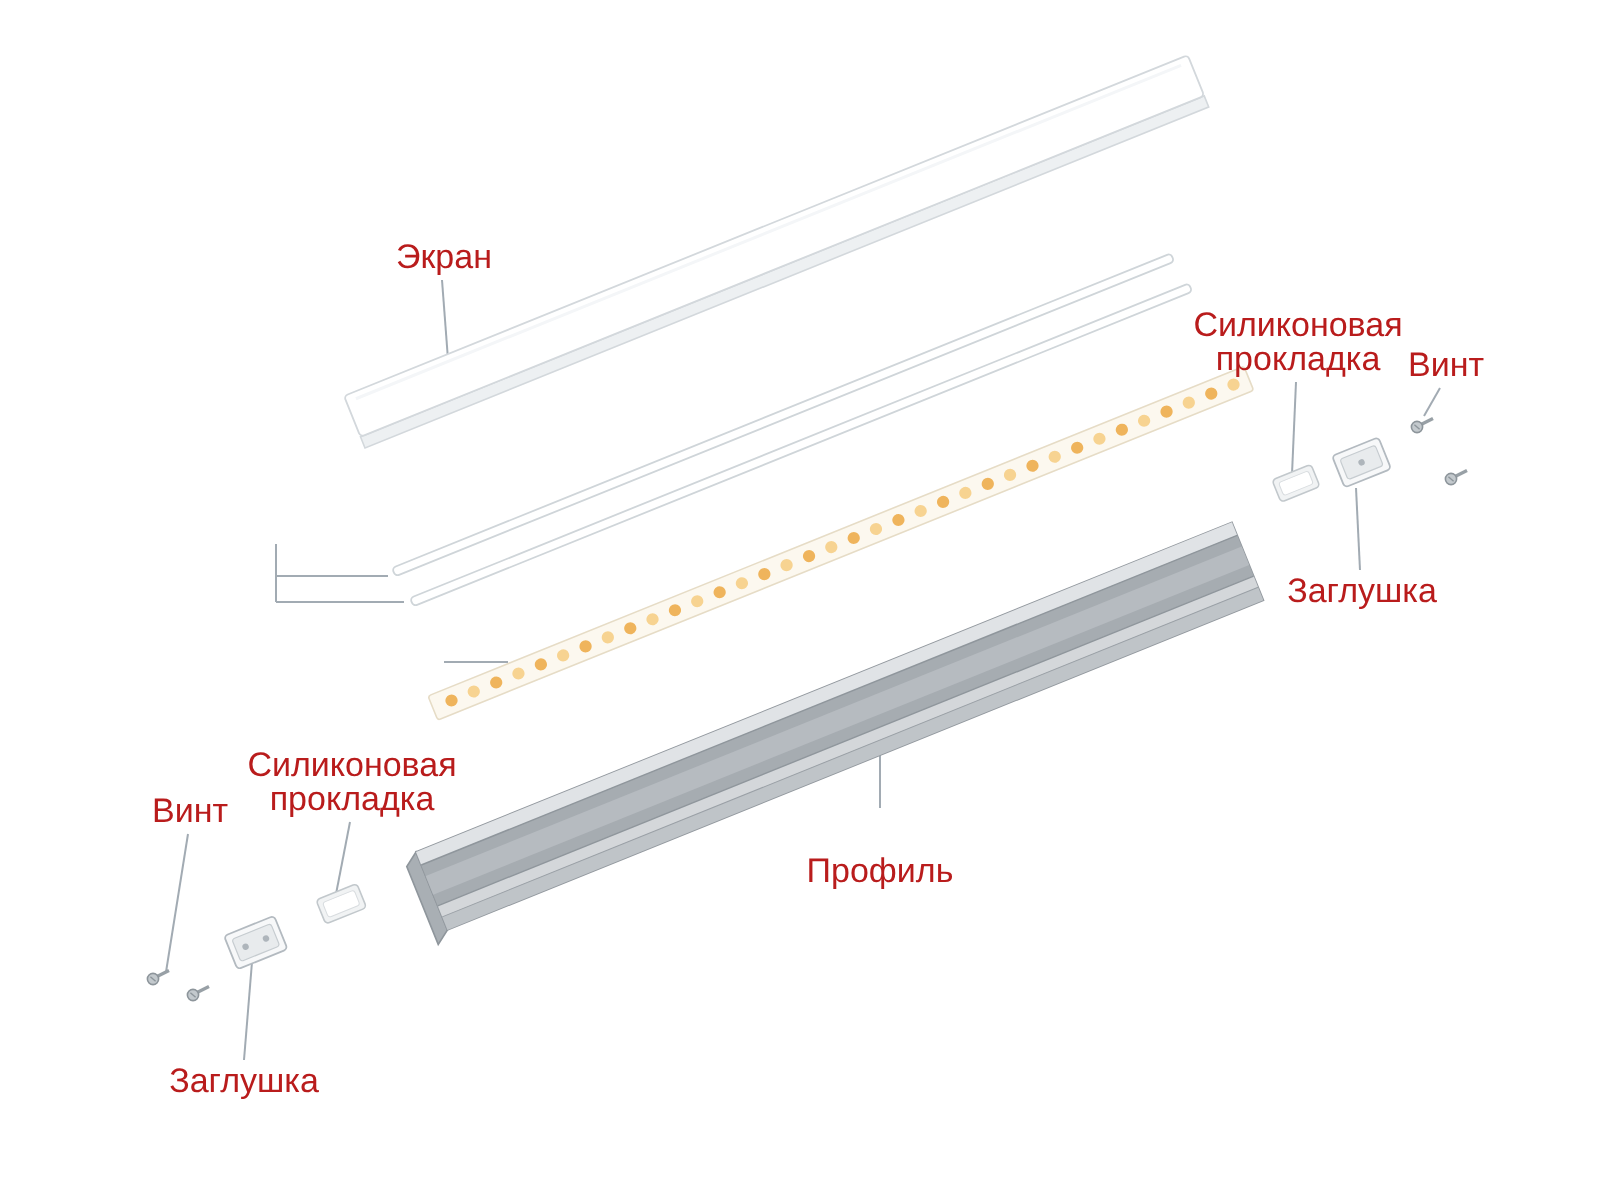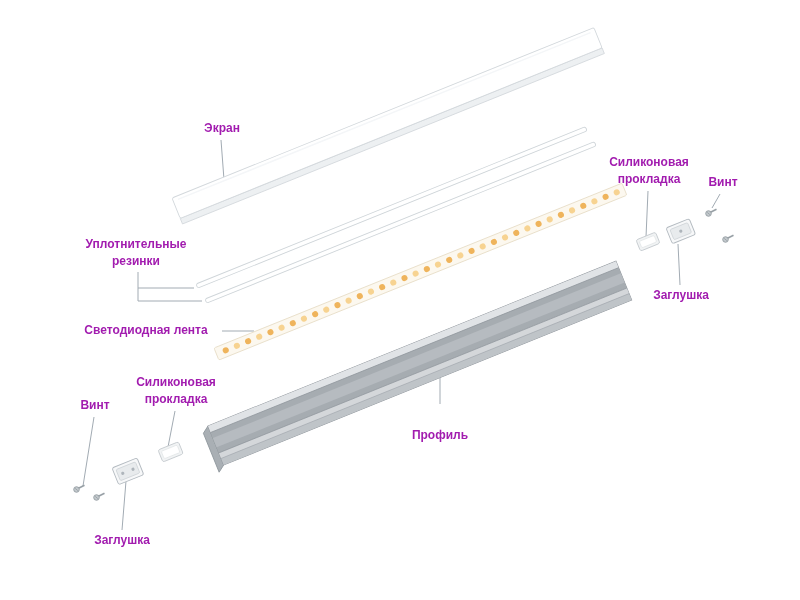--- a/index.html
+++ b/index.html
@@ -3,21 +3,21 @@
 <meta charset="utf-8">
 <style>
   html,body{margin:0;padding:0;background:#ffffff;}
   .stage{
     position:relative;width:800px;height:600px;background:#ffffff;overflow:hidden;
     font-family:"Liberation Sans",sans-serif;
   }
   .stage svg{position:absolute;left:0;top:0;}
   .label{
     position:absolute;transform:translateX(-50%);
-    color:#a21caf;font-size:12px;font-weight:700;line-height:17px;
+    color:#b91c1c;font-size:17px;font-weight:400;line-height:17px;
     text-align:center;white-space:nowrap;
   }
 </style>
 </head>
 <body>
 
 <div class="stage">
 
   <svg width="800" height="600" viewBox="0 0 800 600">
     <defs>
@@ -105,26 +105,21 @@
     <g>
         <use href="#screw" x="75" y="488"></use>
       </g>
     <g>
         <use href="#screw" x="95" y="496"></use>
       </g>
   </svg>
 
   <div class="label" style="left:222px;top:120px">Экран</div>
 
-  <div class="label" style="left:136px;top:236px">
-    <div>Уплотнительные</div>
-    <div>резинки</div>
-  </div>
 
-  <div class="label" style="left:146px;top:322px">Светодиодная лента</div>
 
   <div class="label" style="left:176px;top:374px">
     <div>Силиконовая</div>
     <div>прокладка</div>
   </div>
 
   <div class="label" style="left:95px;top:397px">Винт</div>
 
   <div class="label" style="left:122px;top:532px">Заглушка</div>
 

